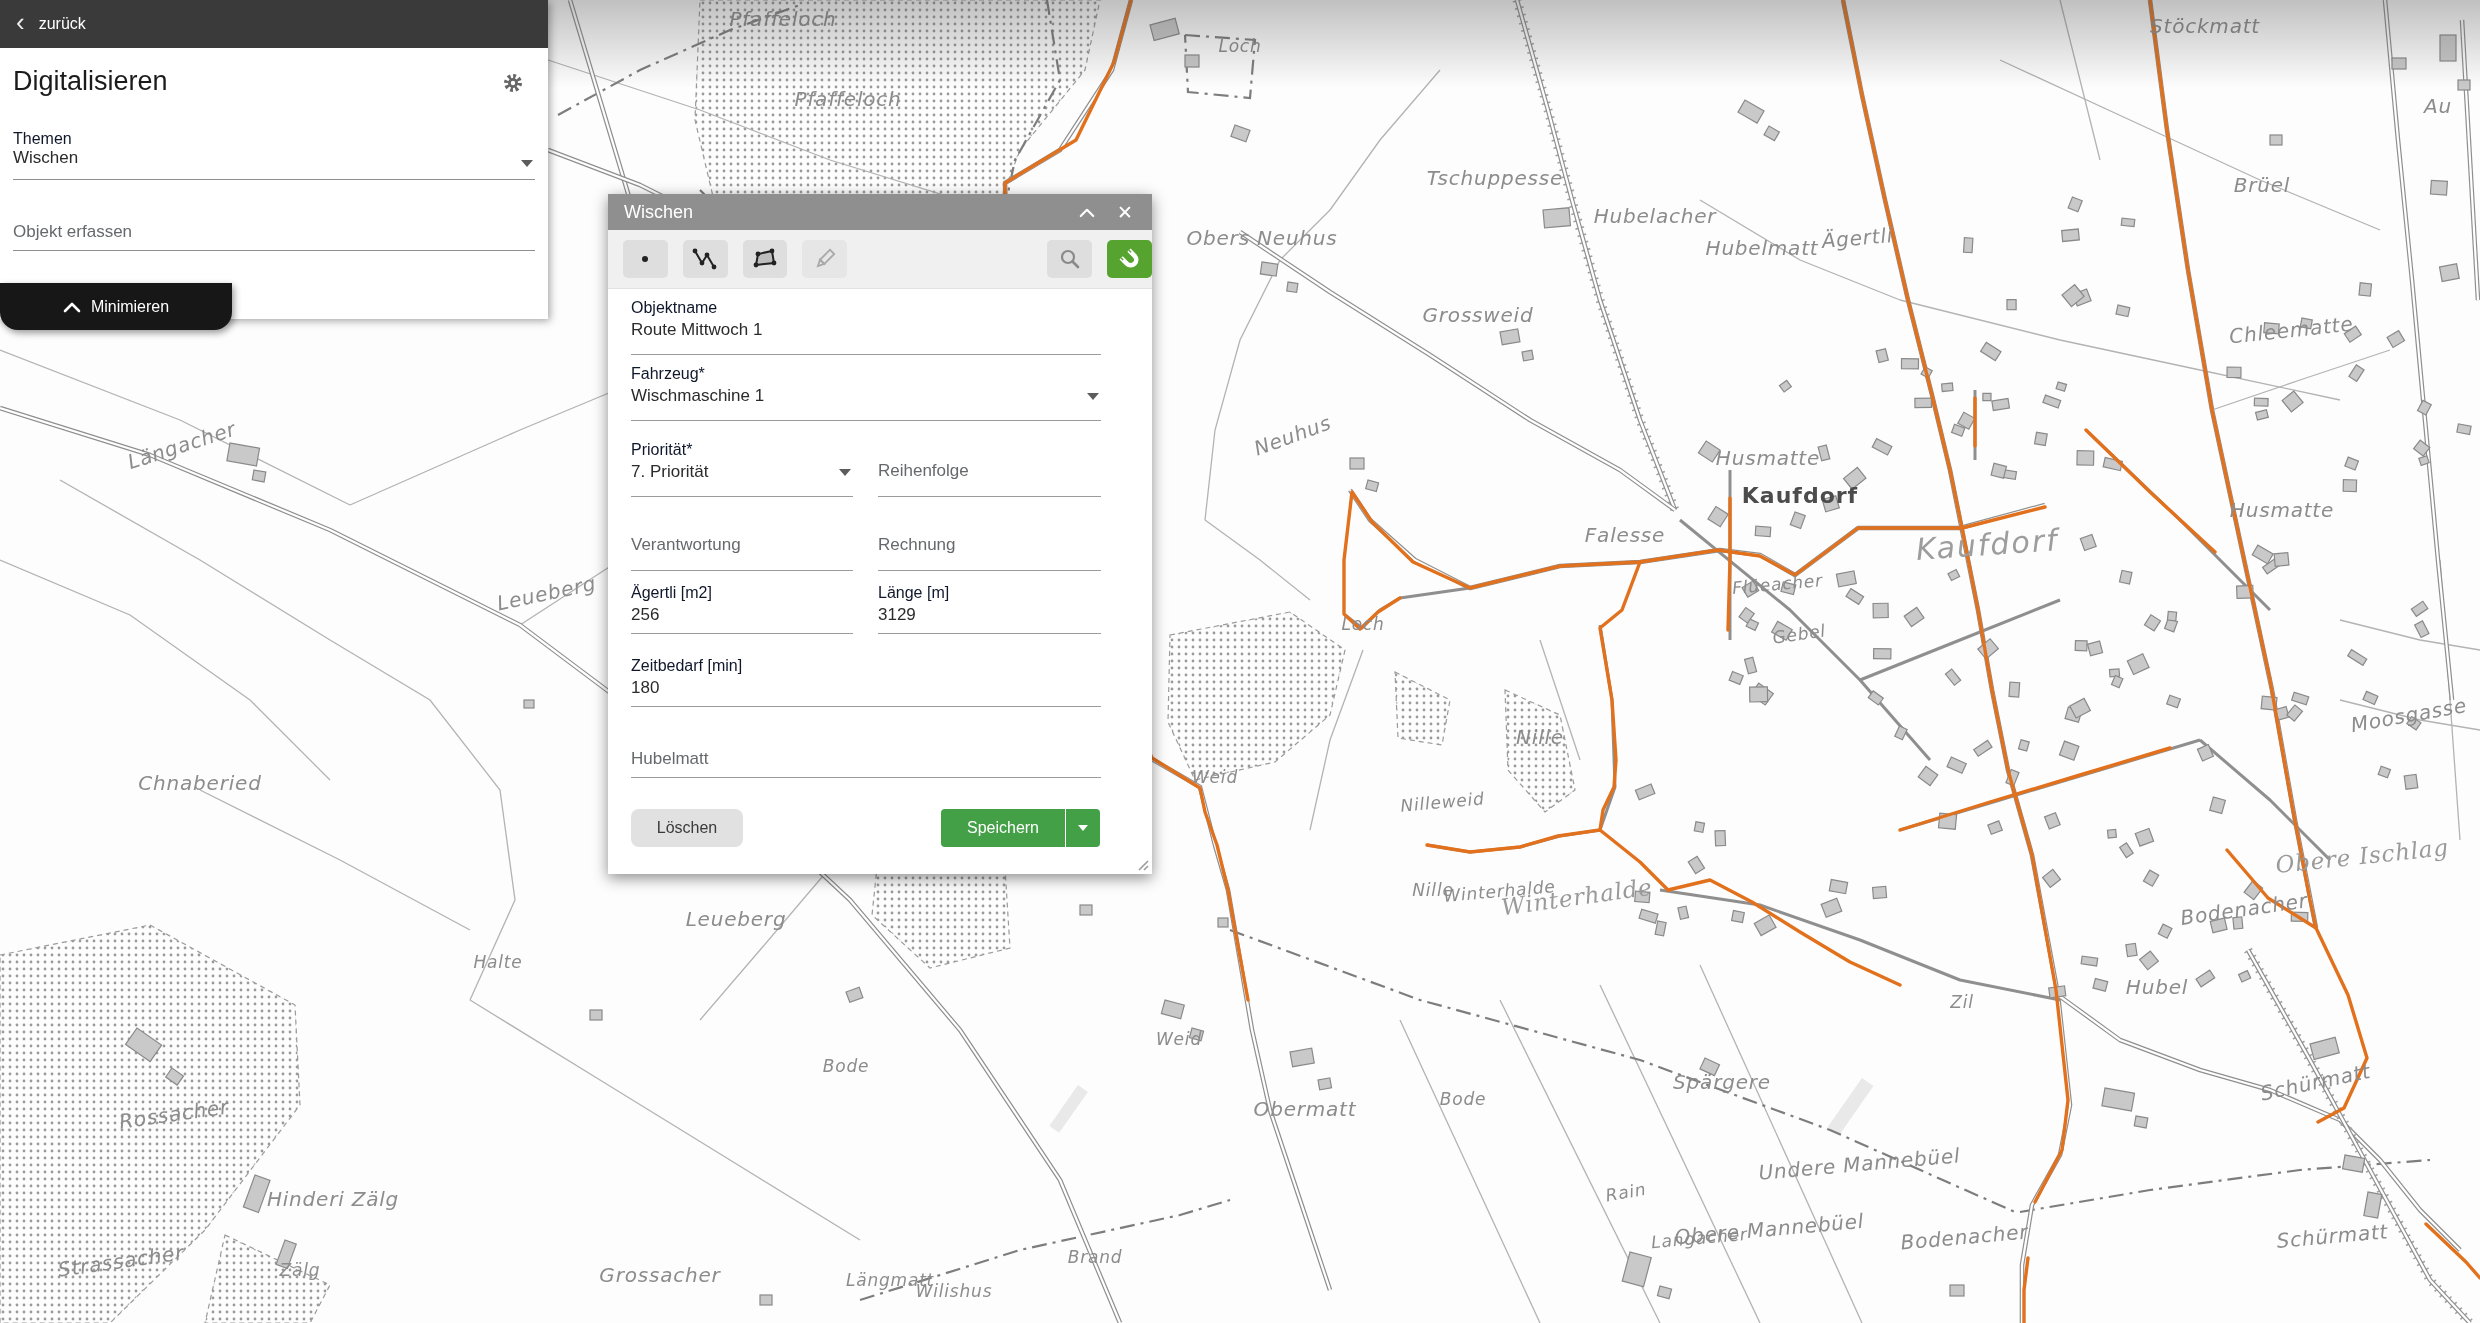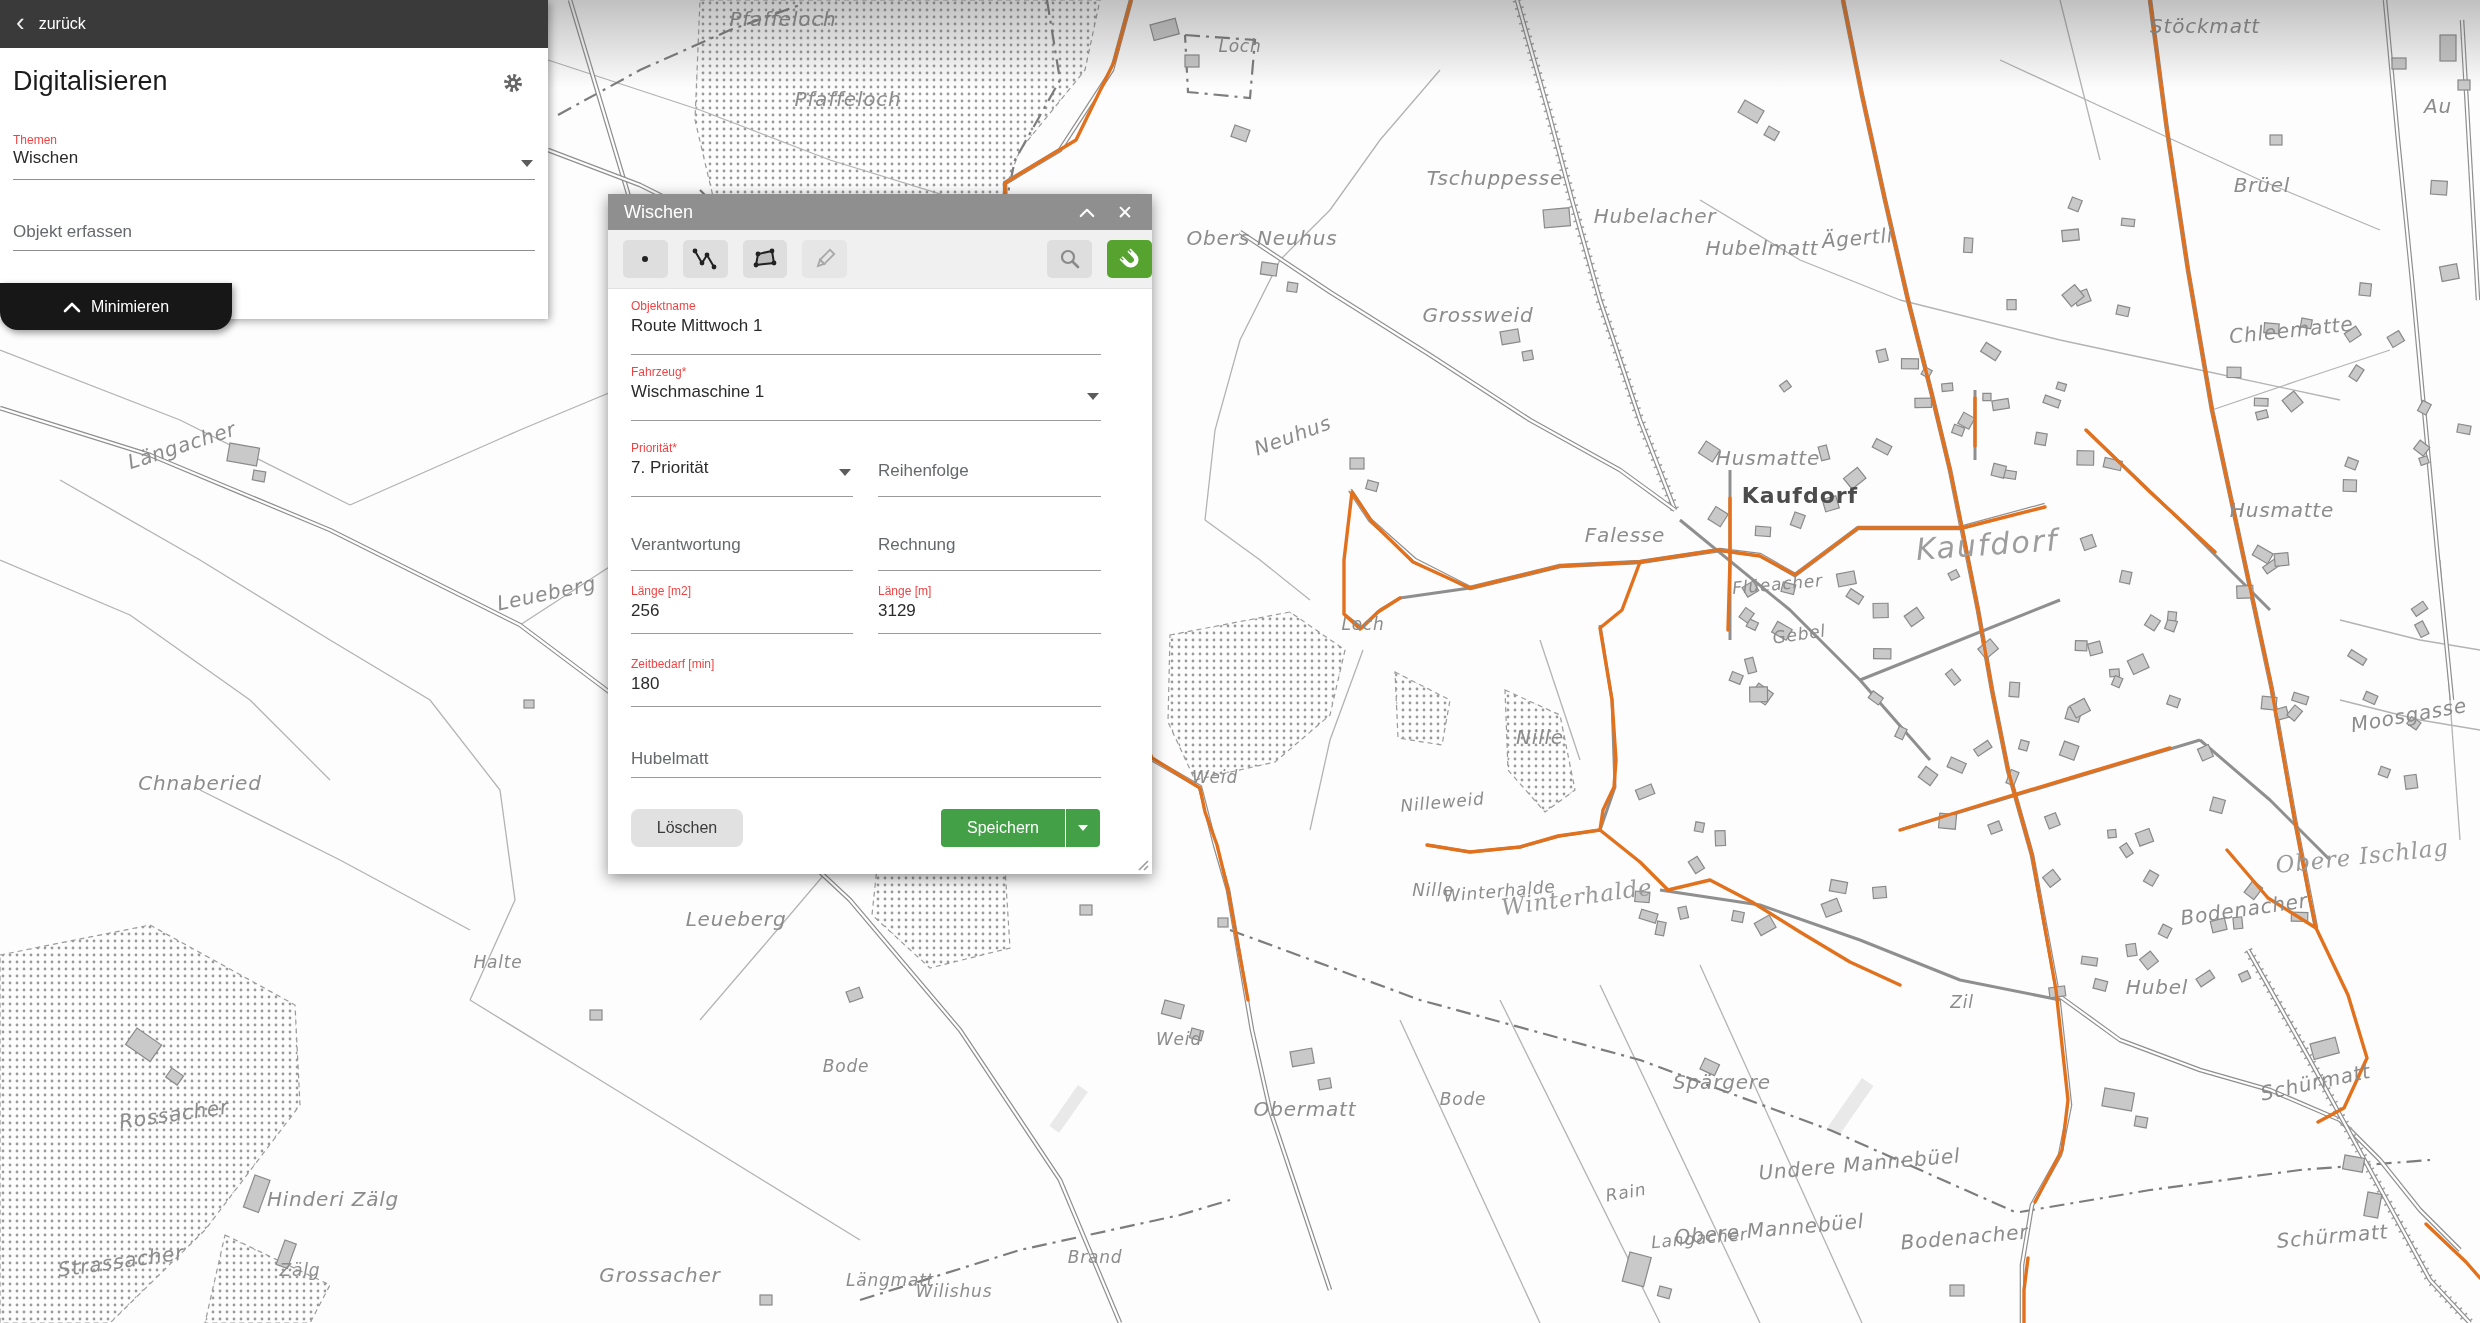--- a/index.html
+++ b/index.html
@@ -20,21 +20,21 @@
 
   
   #panel{position:absolute;left:0;top:0;width:548px;z-index:6;
          box-shadow:2px 2px 8px rgba(0,0,0,.35)}
   #panel .topbar{height:48px;background:#3a3a3a;color:#fff;display:flex;align-items:center}
   #panel .topbar .chev{font-size:26px;margin:0 14px 3px 16px;color:#eee}
   #panel .topbar .backlbl{font-size:16px}
   #panel .body{background:#fff;height:271px;position:relative}
   #panel h1{margin:0;position:absolute;left:13px;top:18px;font-size:27px;font-weight:500;color:#1b1b1b}
   .gear{position:absolute;right:24px;top:24px}
-  .flabel{font-size:12px;color:#ef4444}
+  .flabel{font-size:16px;color:#0f172a}
   .fvalue{font-size:17px;color:#2b2b2b}
   .fph{font-size:17px;color:#66696c}
   .uline{position:absolute;left:13px;right:13px;border-bottom:1.6px solid #8f8f8f}
   .selarrow{width:0;height:0;border-left:6px solid transparent;border-right:6px solid transparent;
             border-top:7px solid #5c5c5c}
   #minitab{position:absolute;left:0;top:283px;width:232px;height:47px;background:#171717;z-index:6;
            border-radius:0 0 18px 18px;display:flex;align-items:center;justify-content:center;
            color:#fff;font-size:16px;box-shadow:2px 3px 7px rgba(0,0,0,.4)}
   #minitab svg{margin-right:10px}
 
@@ -545,21 +545,21 @@
     <div class="df" style="left:23px;top:246px;width:222px">
       <span class="fph">Verantwortung</span>
       <div class="dul" style="top:35px"></div>
     </div>
     <div class="df" style="left:270px;top:246px;width:223px">
       <span class="fph">Rechnung</span>
       <div class="dul" style="top:35px"></div>
     </div>
 
     <div class="df" style="left:23px;top:295px;width:222px">
-      <span class="flabel">Länge [m2]</span>
+      <span class="flabel">Ägertli [m2]</span>
       <span class="fvalue">256</span>
       <div class="dul" style="top:49px"></div>
     </div>
     <div class="df" style="left:270px;top:295px;width:223px">
       <span class="flabel">Länge [m]</span>
       <span class="fvalue">3129</span>
       <div class="dul" style="top:49px"></div>
     </div>
 
     <div class="df" style="left:23px;top:368px;width:470px">

